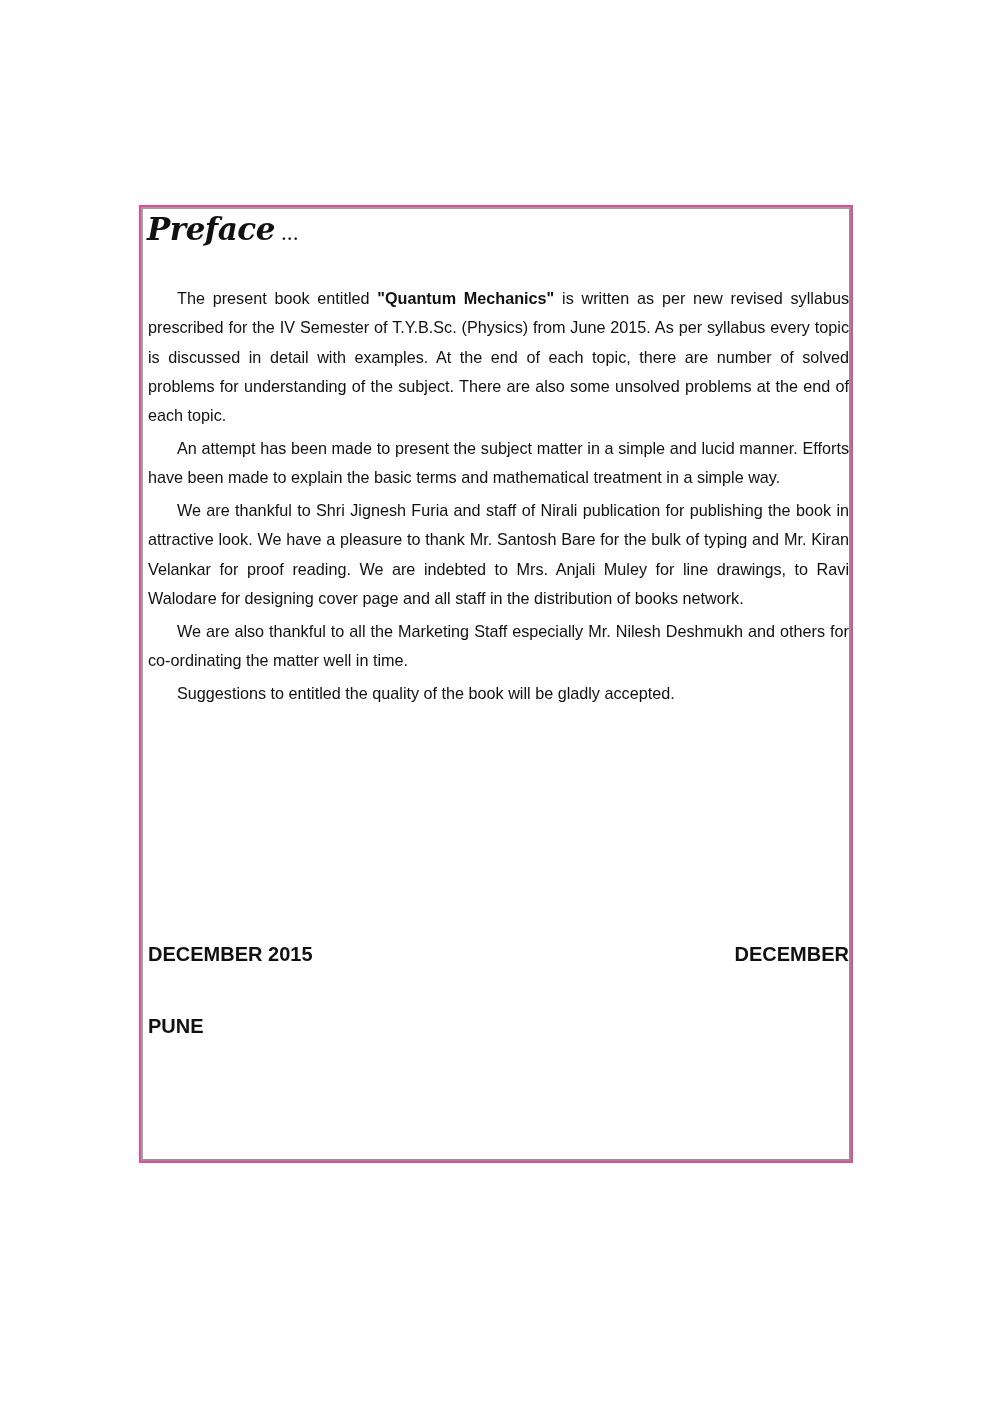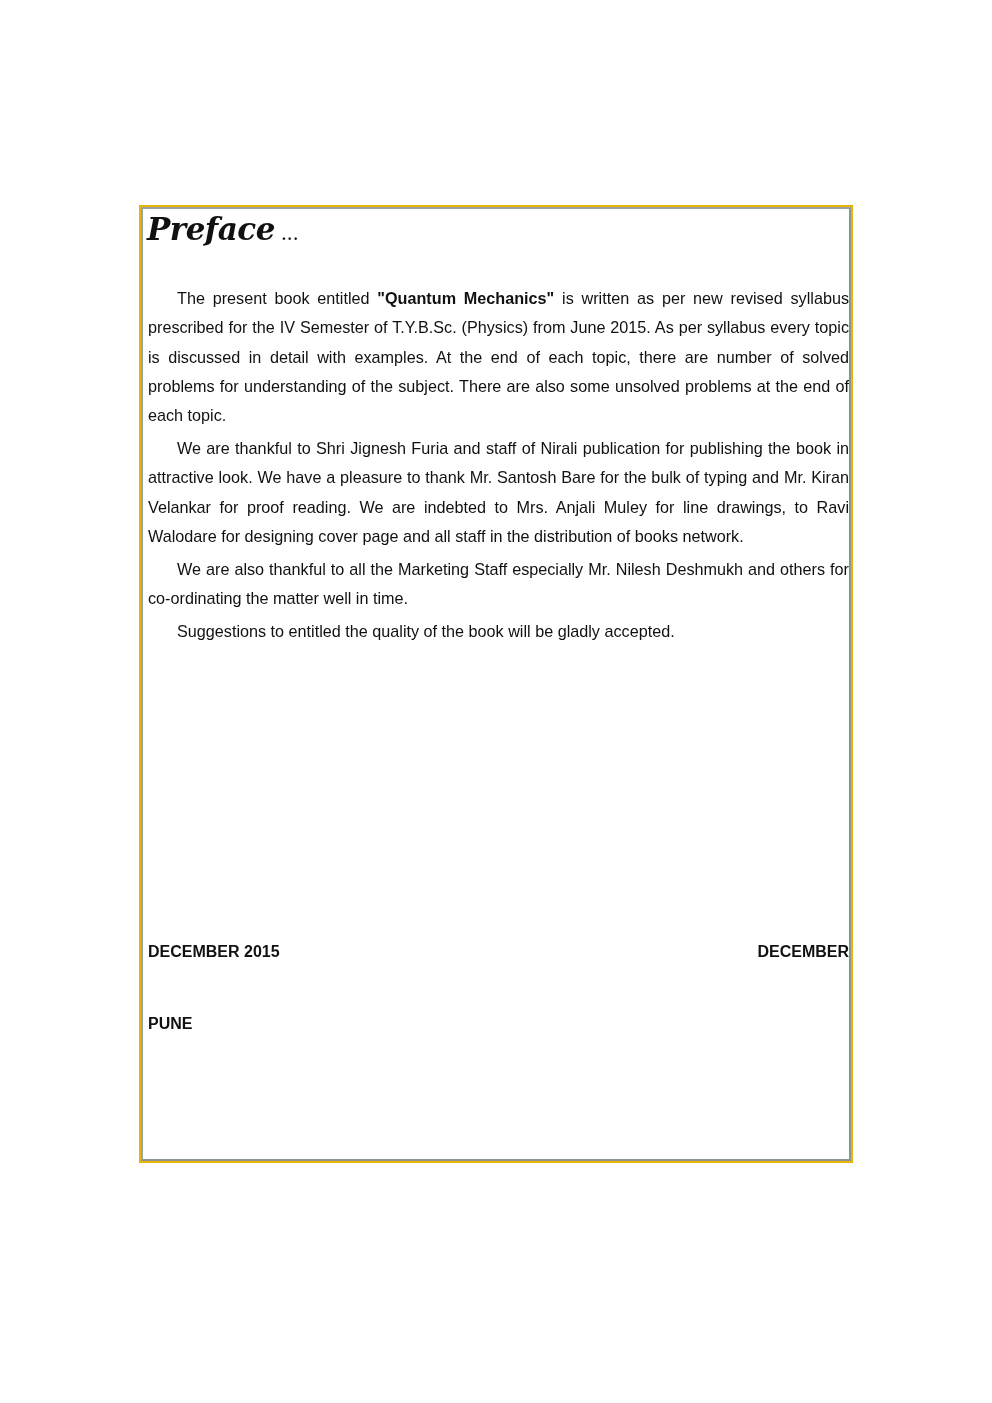--- a/index.html
+++ b/index.html
@@ -2,21 +2,21 @@
 <html><head>
 <meta charset="utf-8">
 <style>
   html, body { margin: 0; padding: 0; background: #ffffff; }
   body { width: 992px; height: 1403px; position: relative; overflow: hidden; }
   .frame {
     position: absolute;
     left: 139px; top: 205px;
     width: 714px; height: 958px;
     box-sizing: border-box;
-    border: 2px solid #eab308;
+    border: 2px solid #ec4899;
     background: #ffffff;
   }
   .frame-inner {
     position: absolute;
     left: 0; top: 0; right: 0; bottom: 0;
     border: 2px solid #9aa5a3;
     border-right-color: #8a9593;
     border-bottom-color: #8a9593;
   }
   .title {
@@ -42,36 +42,37 @@
     text-align: justify;
   }
   .body p { margin: 0 0 3.5px 0; text-indent: 29px; }
   .body p.p3 { text-indent: 22px; }
   .body b { font-weight: bold; }
   .sig {
     position: absolute;
     left: 7px; width: 701px;
     font-family: "Liberation Sans", sans-serif;
     font-weight: bold;
-    font-size: 16px;
+    font-size: 20px;
     color: #111111;
   }
   .sig-row1 { top: 736px; display: flex; justify-content: space-between; }
   .sig-row2 { top: 808px; }
 </style>
 </head>
 <body>
 
 <div class="frame">
   <div class="frame-inner"></div>
 
   <h1 class="title"><span>Preface</span><span class="dots"> ...</span></h1>
 
   <div class="body">
     <p class="p1"><span>The present book entitled </span><b>"Quantum Mechanics"</b><span> is written as per new revised syllabus prescribed for the IV Semester of T.Y.B.Sc. (Physics) from June 2015. As per syllabus every topic is discussed in detail with examples. At the end of each topic, there are number of solved problems for understanding of the subject. There are also some unsolved problems at the end of each topic.</span></p>
+    <p class="p2">An attempt has been made to present the subject matter in a simple and lucid manner. Efforts have been made to explain the basic terms and mathematical treatment in a simple way.</p>
     <p class="p4">We are thankful to Shri Jignesh Furia and staff of Nirali publication for publishing the book in attractive look. We have a pleasure to thank Mr. Santosh Bare for the bulk of typing and Mr. Kiran Velankar for proof reading. We are indebted to Mrs. Anjali Muley for line drawings, to Ravi Walodare for designing cover page and all staff in the distribution of books network.</p>
     <p class="p5">We are also thankful to all the Marketing Staff especially Mr. Nilesh Deshmukh and others for co-ordinating the matter well in time.</p>
     <p class="p6">Suggestions to entitled the quality of the book will be gladly accepted.</p>
   </div>
 
   <div class="sig sig-row1">
     <span>DECEMBER 2015</span>
     <span>DECEMBER</span>
   </div>
   <div class="sig sig-row2">PUNE</div>

